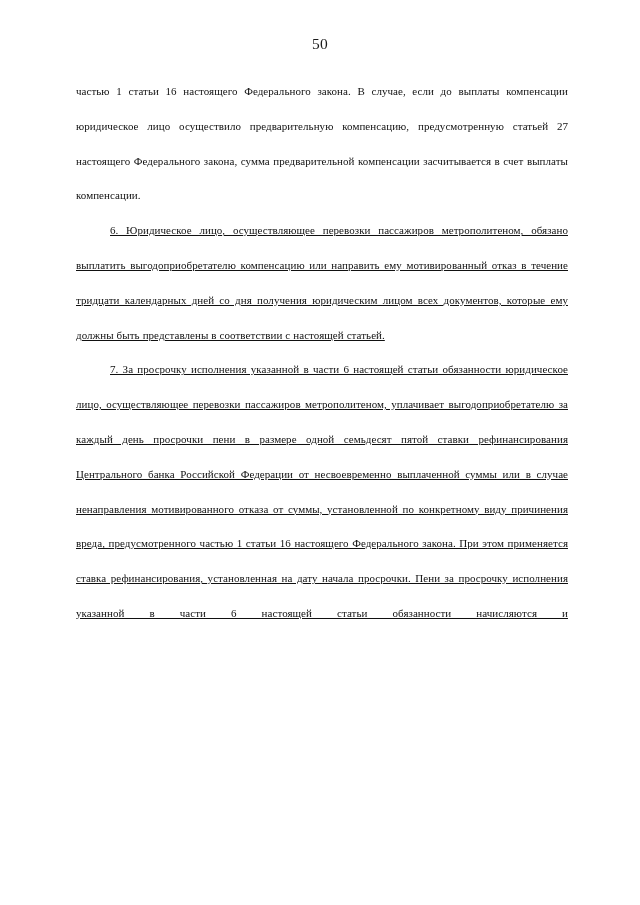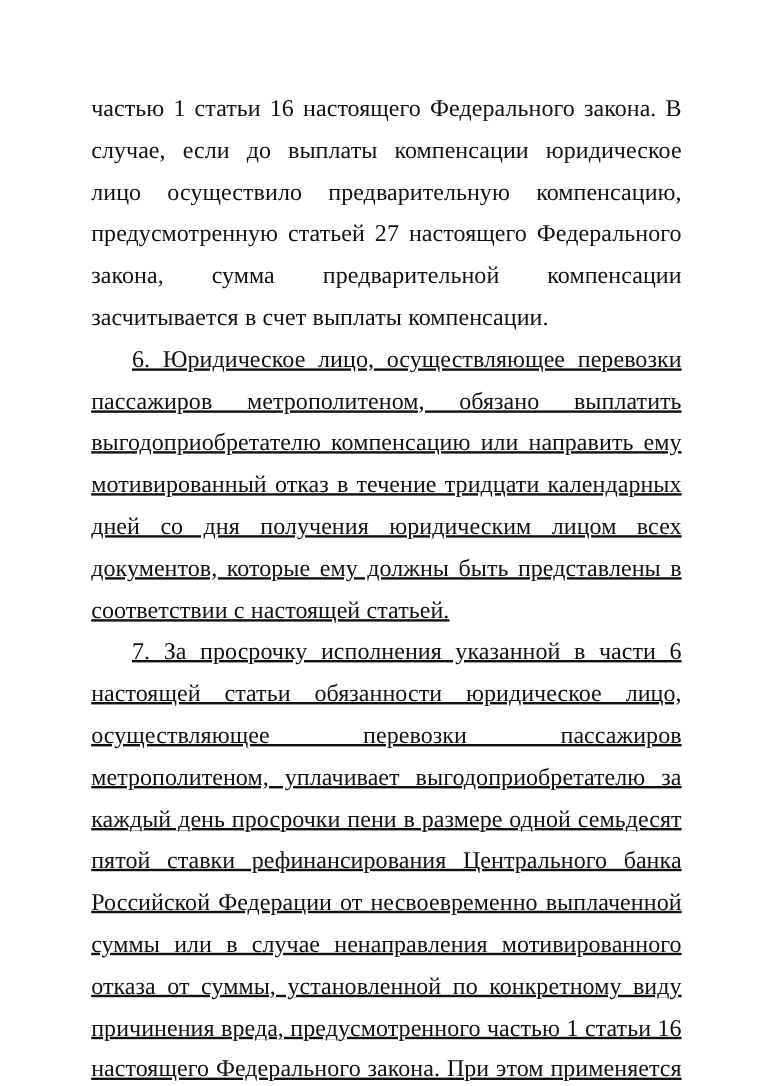--- a/index.html
+++ b/index.html
@@ -37,21 +37,21 @@
 
   .body-text {
     position: absolute;
     top: 74px;
     left: 76px;
     width: 492px;
   }
 
   .para {
     margin: 0;
-    font-size: 20px;
+    font-size: 11px;
     line-height: 34.8px;
     text-align: justify;
     text-justify: inter-word;
     color: #111111;
     letter-spacing: 0.05px;
     word-spacing: 0.2px;
     -webkit-font-smoothing: antialiased;
   }
 
   .para.indented {
@@ -73,20 +73,21 @@
   
   .para, .page-number {
     text-rendering: optimizeLegibility;
   }
 </style>
 </head>
 <body>
 
 <div class="page">
 
+  <div class="page-number">50</div>
 
   <div class="body-text">
 
     <p class="para no-stretch">частью 1 статьи 16 настоящего Федерального закона. В случае, если до выплаты компенсации юридическое лицо осуществило предварительную компенсацию, предусмотренную статьей 27 настоящего Федерального закона, сумма предварительной компенсации засчитывается в счет выплаты компенсации.</p>
 
     <p class="para indented no-stretch">6. Юридическое лицо, осуществляющее перевозки пассажиров метрополитеном, обязано выплатить выгодоприобретателю компенсацию или направить ему мотивированный отказ в течение тридцати календарных дней со дня получения юридическим лицом  всех документов, которые ему должны быть представлены в соответствии с настоящей статьей.</p>
 
     <p class="para indented">7. За просрочку исполнения указанной в части 6 настоящей статьи обязанности юридическое лицо, осуществляющее перевозки пассажиров метрополитеном, уплачивает выгодоприобретателю за каждый день просрочки пени в размере одной семьдесят пятой ставки рефинансирования Центрального банка Российской Федерации от несвоевременно выплаченной суммы или в случае ненаправления мотивированного отказа от суммы, установленной по конкретному виду причинения вреда, предусмотренного  частью 1 статьи 16  настоящего Федерального закона. При этом применяется ставка рефинансирования, установленная на дату начала просрочки. Пени за просрочку исполнения указанной в части 6 настоящей статьи обязанности начисляются и</p>
 
   </div>

